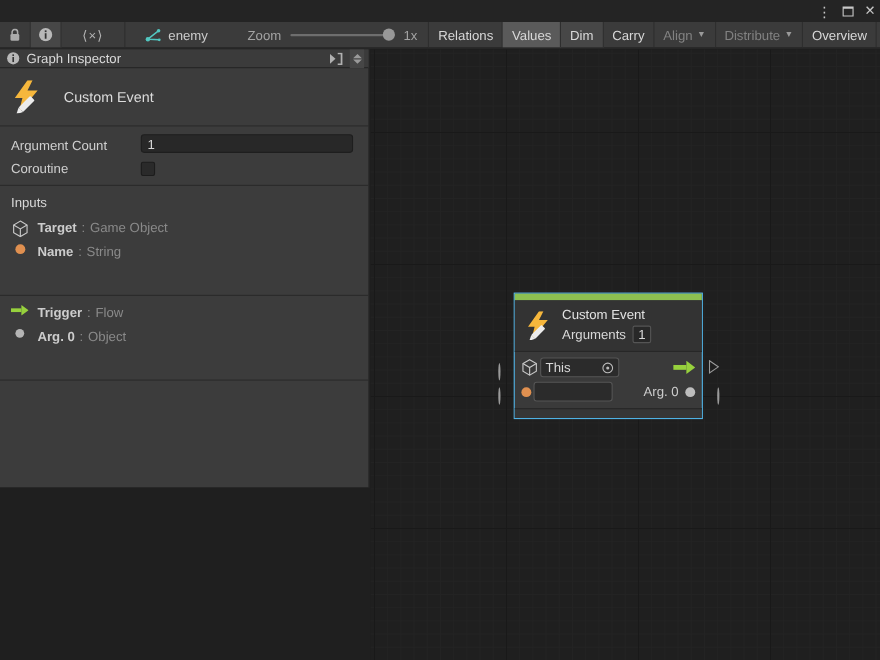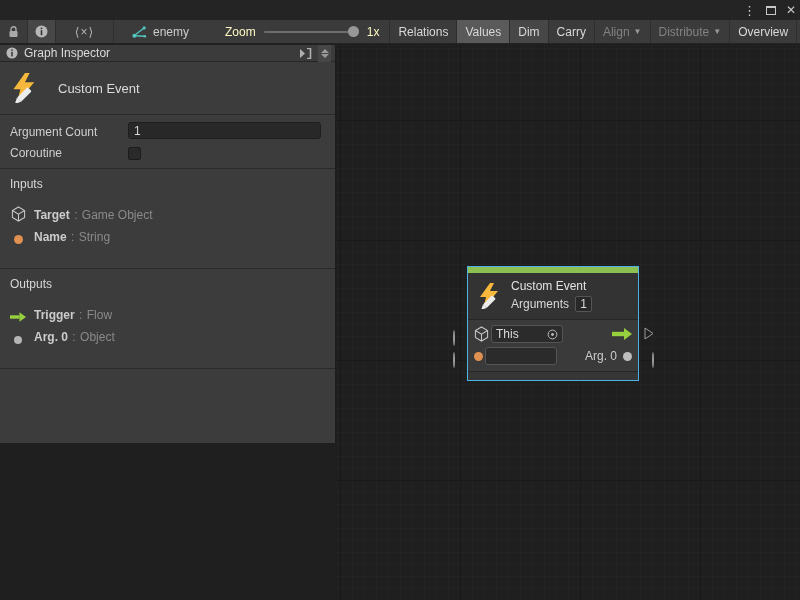--- a/index.html
+++ b/index.html
@@ -21,21 +21,21 @@
     border-bottom:1px solid #232323; display:flex; align-items:stretch; }
   .tbtn { display:flex; align-items:center; justify-content:center; padding:0 8px;
     border-right:1px solid #2e2e2e; color:#d8d8d8; white-space:nowrap; }
   .tbtn.icononly { width:28px; padding:0; }
   .tbtn.active { background:#5a5a5a; }
   .tbtn.semi { background:#474747; }
   .tbtn.disabled { color:#828282; }
   .tbtn .caret { font-size:8px; margin-left:4px; color:#9a9a9a; }
   .tb-left-group { display:flex; }
   .graph-crumb { display:flex; align-items:center; gap:6px; padding:0 10px 0 18px; color:#cccccc; }
-  .zoom-ctl { display:flex; align-items:center; gap:8px; padding:0 10px 0 26px; color:#fef9c3; }
+  .zoom-ctl { display:flex; align-items:center; gap:8px; padding:0 10px 0 26px; color:#a3a3a3; }
   .slider-track { position:relative; width:95px; height:2px; background:#6e6e6e; border-radius:1px; }
   .slider-handle { position:absolute; top:-5px; left:84px; width:11px; height:11px; border-radius:50%; background:#989898; }
   .tb-right-group { display:flex; margin-left:auto; border-left:1px solid #2e2e2e; }
 
   
   .panel { position:absolute; left:0; top:45px; width:336px; height:398px; background:#3c3c3c; border-right:1px solid #1c1c1c; }
   .insp-header { height:17px; background:#3b3b3b; border-bottom:1px solid #262626;
     display:flex; align-items:center; gap:6px; padding:0 4px 0 6px; color:#dadada; }
   .insp-header .spacer { flex:1; }
   .dock-icon { display:flex; align-items:center; }
@@ -50,21 +50,21 @@
 
   .fields { padding:7px 14px 8px 10px; }
   .frow { display:flex; align-items:flex-end; height:17px; margin-bottom:4px; }
   .flabel { width:118px; color:#cfcfcf; }
   .tfield { flex:1; height:17px; background:#282828; border:1px solid #1e1e1e; border-radius:3px;
     color:#d8d8d8; padding:0 5px; display:flex; align-items:center; }
   .checkbox { width:13px; height:13px; background:#2a2a2a; border:1px solid #1c1c1c; border-radius:2px; }
 
   .iosec { padding:8px 10px 24px 10px; }
   .iosec h3 { font-size:12px; font-weight:normal; color:#d8d8d8; margin-bottom:9px; }
-  .iorow { display:flex; align-items:flex-end; height:22px; gap:8px; }
+  .iorow { display:flex; align-items:flex-start; height:22px; gap:8px; }
   .iorow .ic { width:16px; display:flex; justify-content:center; align-items:center; }
   .pname { font-weight:bold; color:#cccccc; }
   .psep { color:#8a8a8a; margin:0 1px; }
   .ptype { color:#8a8a8a; }
   .dot { width:9px; height:9px; border-radius:50%; display:inline-block; }
   .dot.orange { background:#e09050; }
   .dot.gray { background:#bdbdbd; }
   .dot.graysm { width:8px; height:8px; background:#b5b5b5; }
 
   
@@ -248,21 +248,20 @@
       </div>
       <div class="iorow">
         <span class="ic">
             <span class="dot orange"></span>
           </span>
         <span><span class="pname">Name</span> <span class="psep">:</span> <span class="ptype">String</span></span>
       </div>
     </div>
 
     <div class="sec iosec">
-      <h3>Outputs</h3>
       <div class="iorow">
         <span class="ic">
           <svg width="17" height="10" viewBox="0 0 17 10">
             <rect x="0" y="3.2" width="10" height="3.6" fill="#97d13d"></rect>
             <polygon points="10,0 17,5 10,10" fill="#97d13d"></polygon>
           </svg>
         </span>
         <span><span class="pname">Trigger</span> <span class="psep">:</span> <span class="ptype">Flow</span></span>
       </div>
       <div class="iorow">

